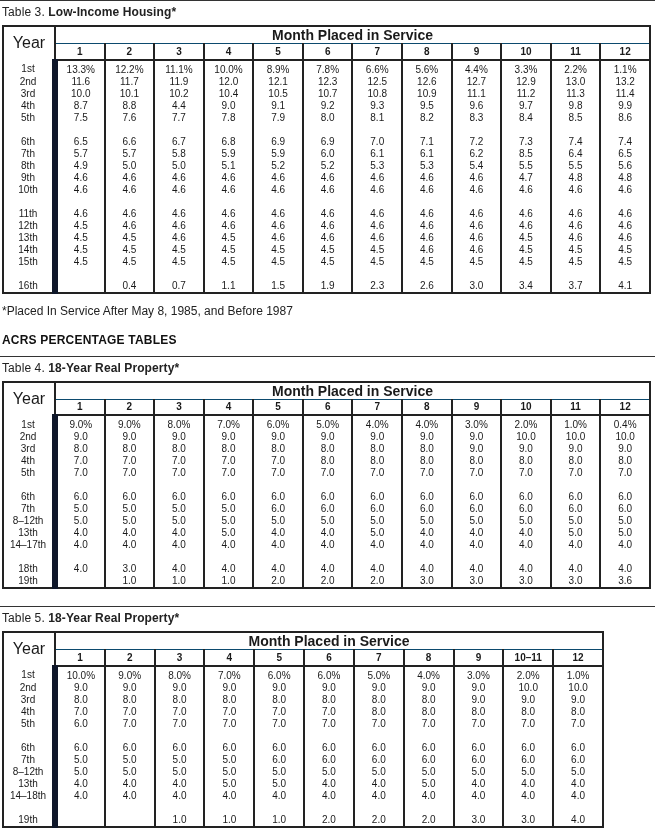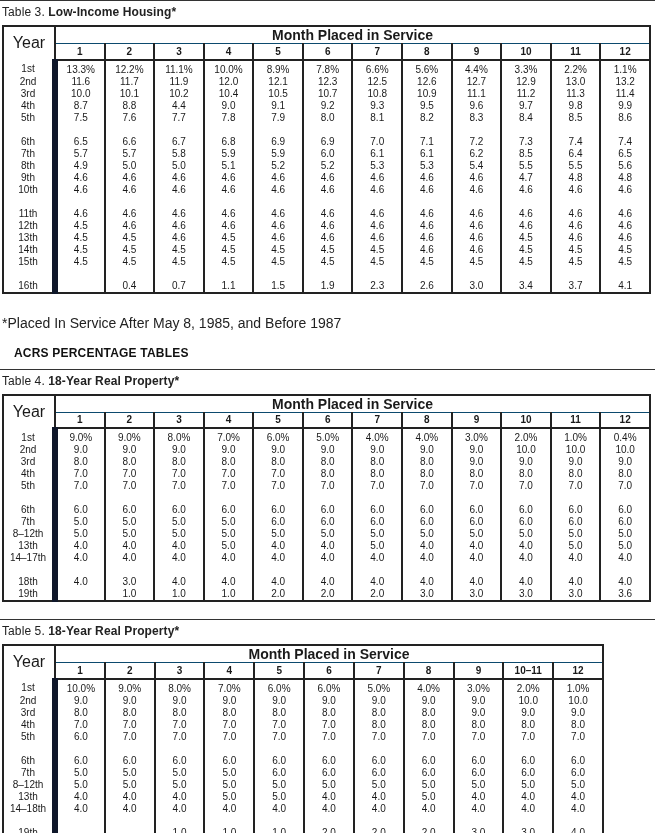--- a/index.html
+++ b/index.html
@@ -19,21 +19,21 @@
     color: #222;
     padding: 4px 0 6px 2px;
     letter-spacing: 0.1px;
   }
   .table-title .strong { font-weight: 700; }
 
   .acrs-heading {
     font-size: 12px;
     font-weight: 700;
     color: #111;
-    padding: 15px 0 9px 14px;
+    padding: 15px 0 9px 2px;
     letter-spacing: 0.2px;
   }
 
   table.data-table {
     border-collapse: collapse;
     table-layout: fixed;
     margin-left: 2px;
     border: 2px solid #222;
   }
   table.cols-12 { width: 649px; }
@@ -66,23 +66,23 @@
     height: 16px;
     font-weight: 700;
     border-bottom: 2px solid #222;
   }
   td.year-cell { border-right: 6px solid #0f172a; }
   tbody td { height: 12px; line-height: 12px; }
   tbody tr.first-data td { padding-top: 3px; height: 15px; }
   tr.spacer-row td { height: 12px; }
 
   .footnote {
-    font-size: 14px;
+    font-size: 12px;
     color: #222;
-    padding: 21px 0 0 2px;
+    padding: 10px 0 0 2px;
   }
 
   section.table-sec { margin: 0; }
   #sec-5 { margin-top: 17px; }
 </style>
 </head>
 <body>
 
 <div class="page">
 

